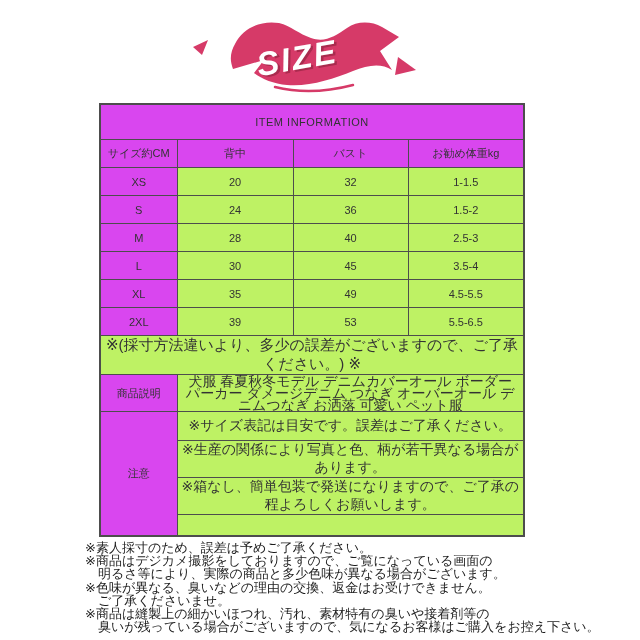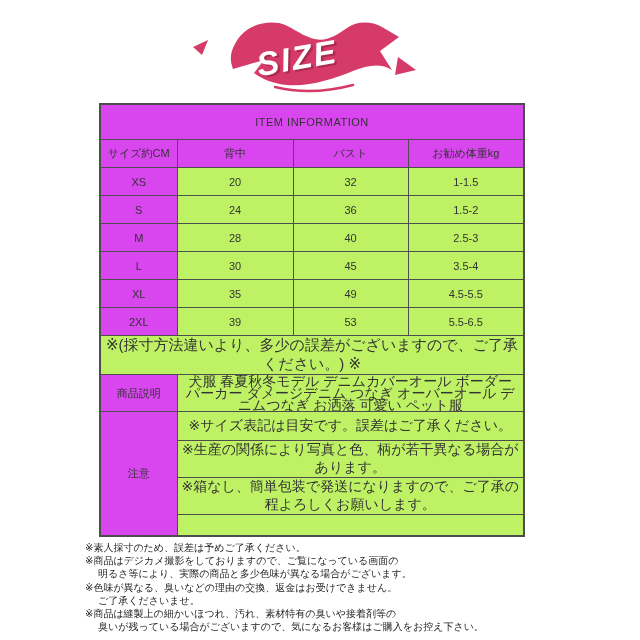--- a/index.html
+++ b/index.html
@@ -30,21 +30,21 @@
   .r-note td{height:31px;font-size:15px;}
   .r-desc td{height:28px;}
   .desc-cell{font-size:14px;line-height:12px;padding:2px 4px;margin-top:32px;}
   .r-caution td{height:28px;}
   .caution-cell{text-align:center;padding:0 8px;font-size:14px;}
   .r-caution-last td{height:20px;}
   col.c1{width:77px;}col.c2{width:116px;}col.c3{width:115px;}col.c4{width:116px;}
   
   .footer-notes{
     position:absolute;left:85px;top:541px;width:470px;
-    font-size:10px;line-height:13.2px;color:#1c1c1c;
+    font-size:13px;line-height:13.2px;color:#1c1c1c;
   }
   .footer-notes .line{white-space:nowrap;}
   .footer-notes .cont{padding-left:13px;}
 </style>
 </head>
 <body>
 
 <svg class="banner" viewBox="0 0 245 88" xmlns="http://www.w3.org/2000/svg">
   <polygon points="10,35 25,28 19,43" fill="#d63a68"></polygon>
   <path fill="#d63a68" d="M 52,32 C 60,16 78,8 96,11 C 108,14 116,22 128,26 C 142,31 152,24 164,16

